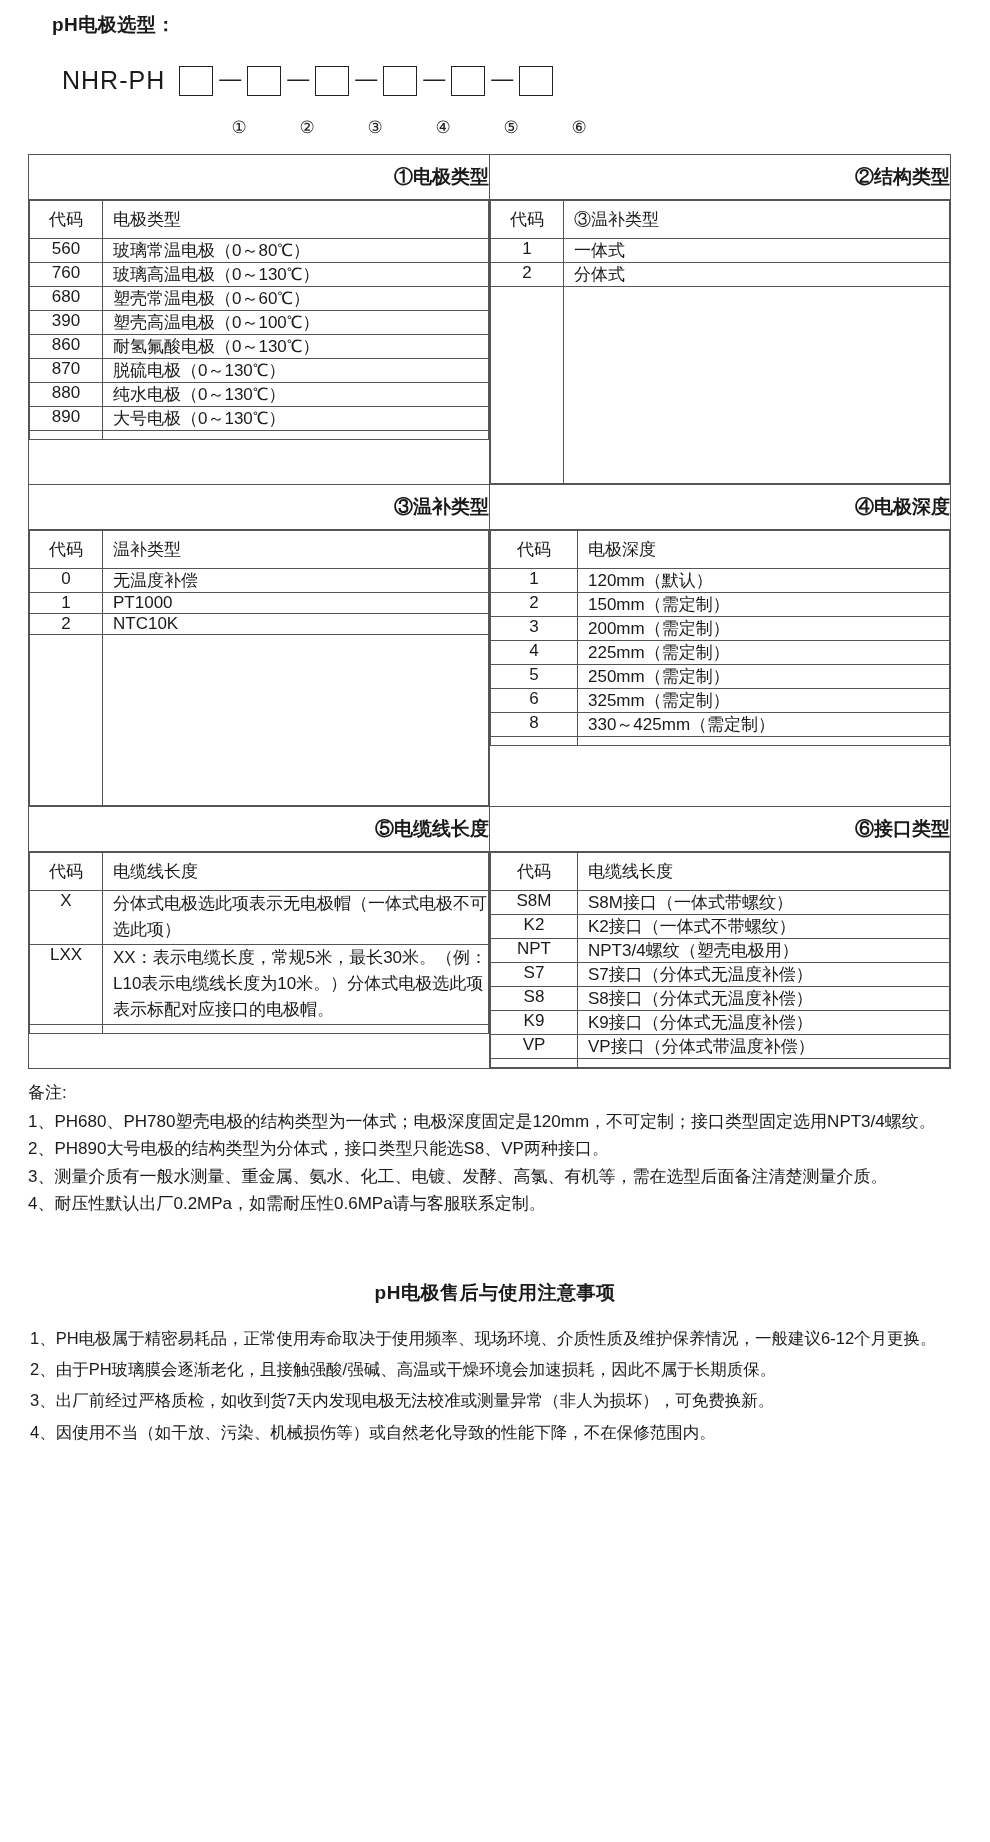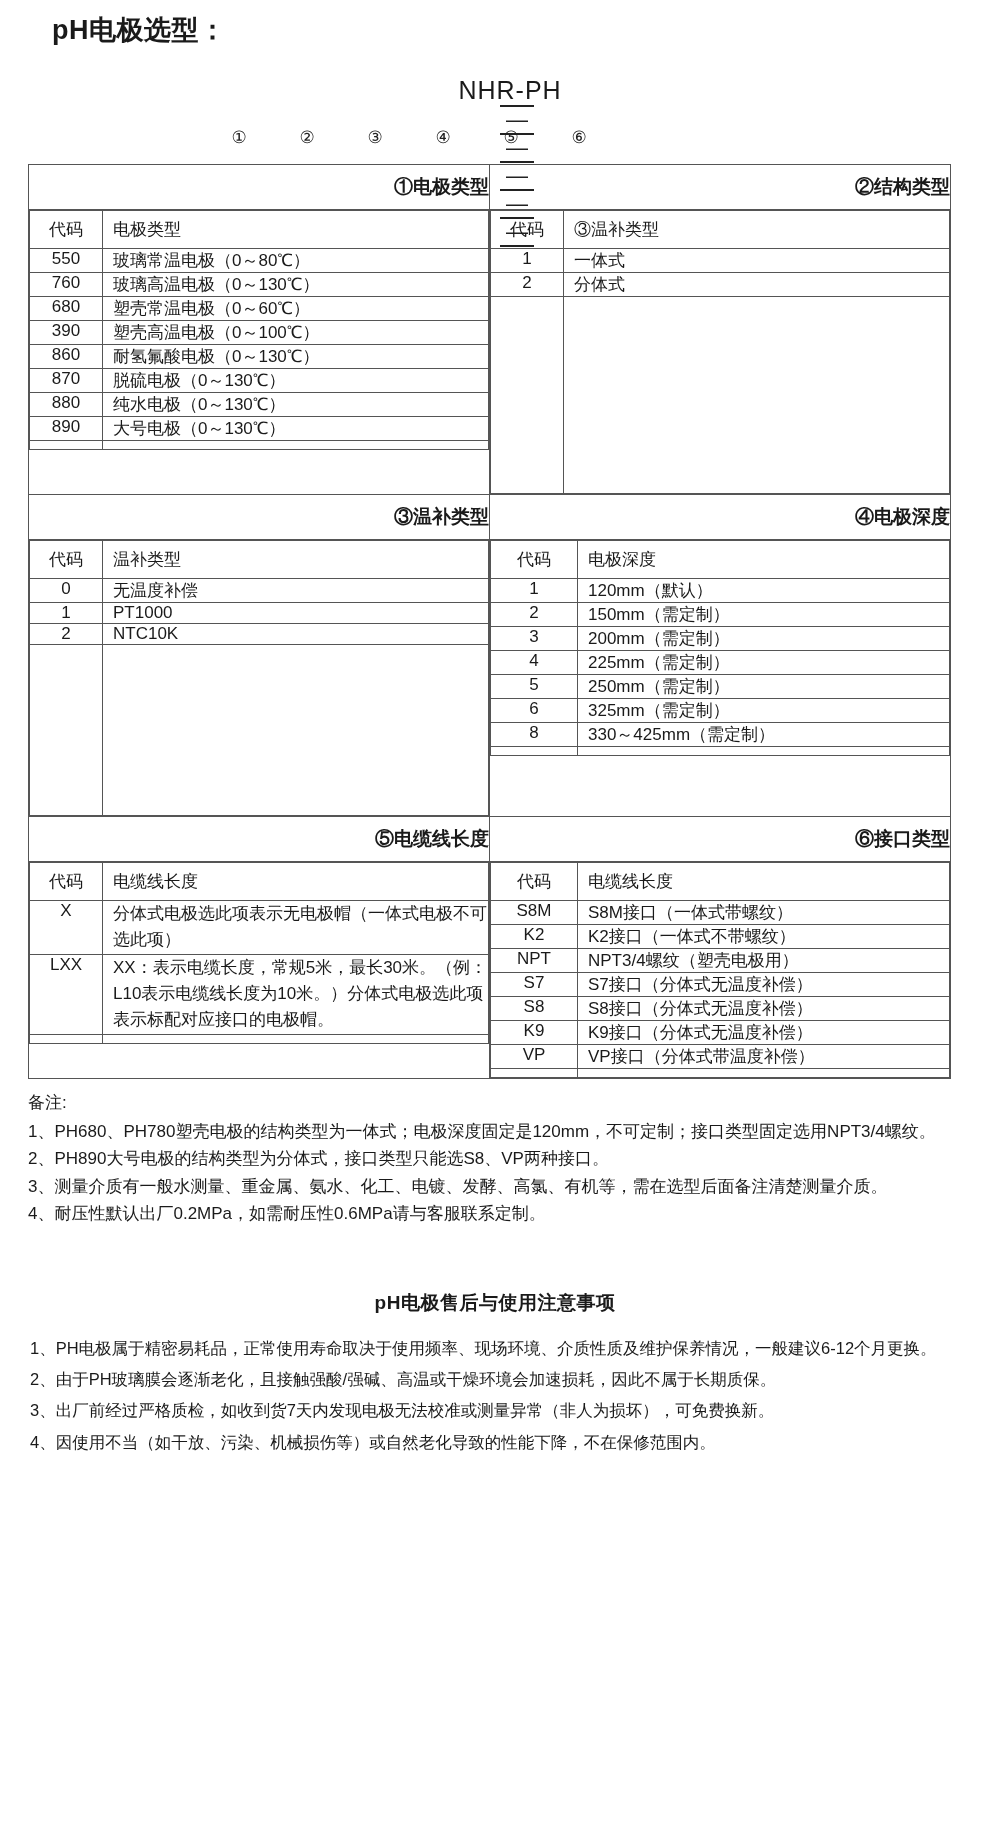--- a/index.html
+++ b/index.html
@@ -15,33 +15,32 @@
     -webkit-font-smoothing: antialiased;
   }
   .page {
     position: relative;
     width: 990px;
     min-height: 1842px;
     padding: 0;
     box-sizing: border-box;
   }
   .title {
-    font-size: 27px;
+    font-size: 19px;
     font-weight: bold;
     margin: 12px 4px 0 52px;
     letter-spacing: 0.5px;
   }
 
   
   .code-row {
     margin: 28px 18px 0 62px;
     display: flex;
-    align-items: center;
+    align-items: flex-start;
     height: 42px;
-    flex-direction: column;
   }
   .code-prefix {
     font-size: 25px;
     letter-spacing: 1px;
     margin-right: 14px;
   }
   .code-box {
     width: 34px;
     height: 30px;
     border: 1.5px solid #222;
@@ -202,21 +201,21 @@
         <tr>
       <td class="sect">
         <div class="sect-head">①电极类型</div>
         <table class="sub">
           <tbody>
                 <tr class="hdr">
             <td class="c-code vline">代码</td>
             <td class="c-desc">电极类型</td>
           </tr>
           <tr>
-                  <td class="c-code vline">550</td>
+                  <td class="c-code vline">560</td>
                   <td class="c-desc">玻璃常温电极（0～80℃）</td>
                 </tr>
           <tr>
                   <td class="c-code vline">760</td>
                   <td class="c-desc">玻璃高温电极（0～130℃）</td>
                 </tr>
           <tr>
                   <td class="c-code vline">680</td>
                   <td class="c-desc">塑壳常温电极（0～60℃）</td>
                 </tr>

